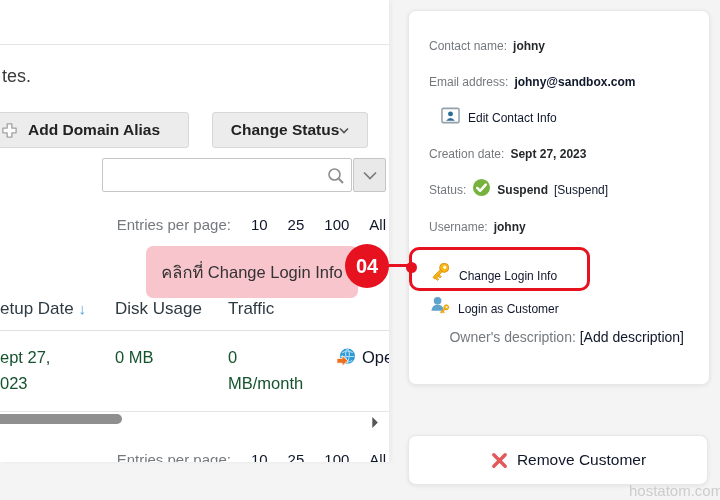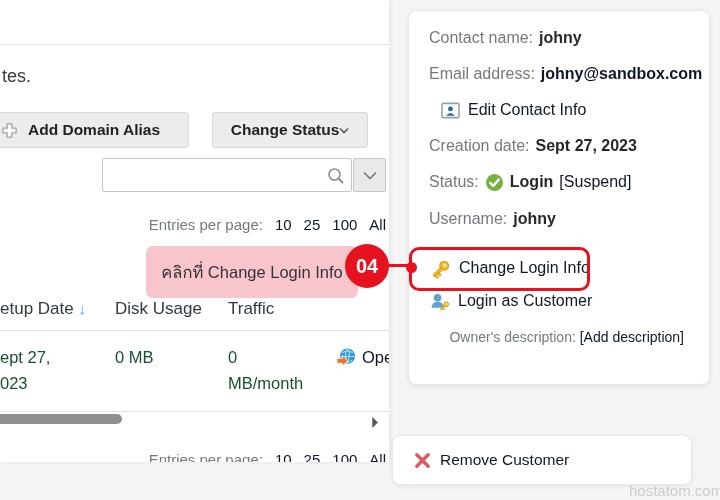--- a/index.html
+++ b/index.html
@@ -20,21 +20,21 @@
        box-sizing:border-box;border:1px solid #c6c6c6;border-radius:2px;background:#fff;
        padding:0 34px 0 8px;font-size:15px;color:#333;}
   .search-icon-btn{position:absolute;left:324px;top:164px;width:24px;height:24px;
        display:flex;align-items:center;justify-content:center;cursor:pointer;}
   .search-drop{position:absolute;left:353px;top:158px;width:33px;height:34px;
        background:#e9e9e9;border:1px solid #c6c6c6;border-radius:2px;box-sizing:border-box;
        display:flex;align-items:center;justify-content:center;cursor:pointer;}
   .entries{position:absolute;right:3px;font-size:15px;color:#73787c;white-space:nowrap;}
   .entries-top{top:216px;}
   .entries-bottom{top:451px;}
-  .entries a{margin-left:12px;}
+  .entries a{margin-left:20px;}
   a{color:#0f172a;text-decoration:none;}
   .th{position:absolute;top:299px;font-size:17px;color:#2f3b44;white-space:nowrap;}
   .sort-arrow{color:#4aa3dc;font-size:15px;}
   .header-line{position:absolute;left:0;right:0;top:330px;height:1px;background:#e0e0e0;}
   .cell{position:absolute;top:344px;font-size:16.5px;color:#14532d;line-height:26px;}
   .open-cell{position:absolute;left:336px;top:346px;display:flex;align-items:center;gap:5px;
              font-size:16.5px;white-space:nowrap;}
   .row-line{position:absolute;left:0;right:0;top:411px;height:1px;background:#e4e4e4;}
   .scroll-thumb{position:absolute;left:-6px;top:414px;width:128px;height:10px;
                 border-radius:5px;background:#8f8f8f;cursor:grab;}
@@ -48,24 +48,24 @@
              align-items:center;justify-content:center;z-index:30;}
   .ann-line{position:absolute;left:387px;top:264px;width:24px;height:3px;background:#e6121f;z-index:30;}
   .ann-dot{position:absolute;left:406px;top:262px;width:11px;height:11px;border-radius:50%;
            background:#e6121f;z-index:31;}
   .red-frame{position:absolute;left:409px;top:247px;width:181px;height:44px;border:3px solid #e6121f;
              border-radius:10px;box-sizing:border-box;z-index:25;pointer-events:none;}
   
   .card{position:absolute;background:#fff;border:1px solid #e8e8e8;border-radius:8px;
         box-shadow:0 1px 4px rgba(0,0,0,.08);z-index:5;}
   .card1{left:408px;top:10px;width:300px;height:373px;}
-  .card2{left:392px;top:435px;width:300px;height:50px;display:flex;align-items:center;
-         padding-left:20px;box-sizing:border-box;}
-  .crow{position:absolute;left:20px;right:14px;height:24px;display:flex;align-items:flex-start;
-        gap:6px;font-size:16px;white-space:nowrap;}
+  .card2{left:408px;top:435px;width:300px;height:50px;display:flex;align-items:center;
+         padding-left:20px;box-sizing:border-box;justify-content:center;}
+  .crow{position:absolute;left:20px;right:14px;height:24px;display:flex;align-items:flex-end;
+        gap:6px;font-size:12px;white-space:nowrap;}
   .lbl{color:#74797e;}
   .val{font-weight:bold;color:#26292c;}
   .link-row{gap:8px;cursor:pointer;}
   .email-link{font-weight:bold;}
   .owner-block{position:absolute;left:20px;top:314px;width:255px;font-size:14px;
                line-height:24px;white-space:normal;text-align:right;}
   .remove-row{display:flex;align-items:center;gap:8px;font-size:15.5px;cursor:pointer;}
   .watermark{position:absolute;left:629px;top:482px;font-size:15px;color:#ccc;z-index:40;}
   .icon{display:inline-flex;flex:none;}
 </style>
@@ -179,21 +179,21 @@
     <span class="val">Sept 27, 2023</span>
   </div>
   <div class="crow" style="top:162px;">
     <span class="lbl">Status:</span>
     <span class="icon">
       <svg width="19" height="19" viewBox="0 0 20 20">
         <circle cx="10" cy="10" r="9" fill="#77b23f"></circle>
         <path d="M5.5 10.5 l3 3 l6 -6.5" stroke="#fff" stroke-width="2.6" fill="none" stroke-linecap="round" stroke-linejoin="round"></path>
       </svg>
     </span>
-    <span class="val">Login</span>
+    <span class="val">Suspend</span>
     <a href="#">[Suspend]</a>
   </div>
   <div class="crow" style="top:199px;">
     <span class="lbl">Username:</span>
     <span class="val">johny</span>
   </div>
   <div class="crow link-row" style="top:248px;">
     <span class="icon">
       <svg width="22" height="22" viewBox="0 0 20 20">
         <g transform="rotate(45 10 10)">

